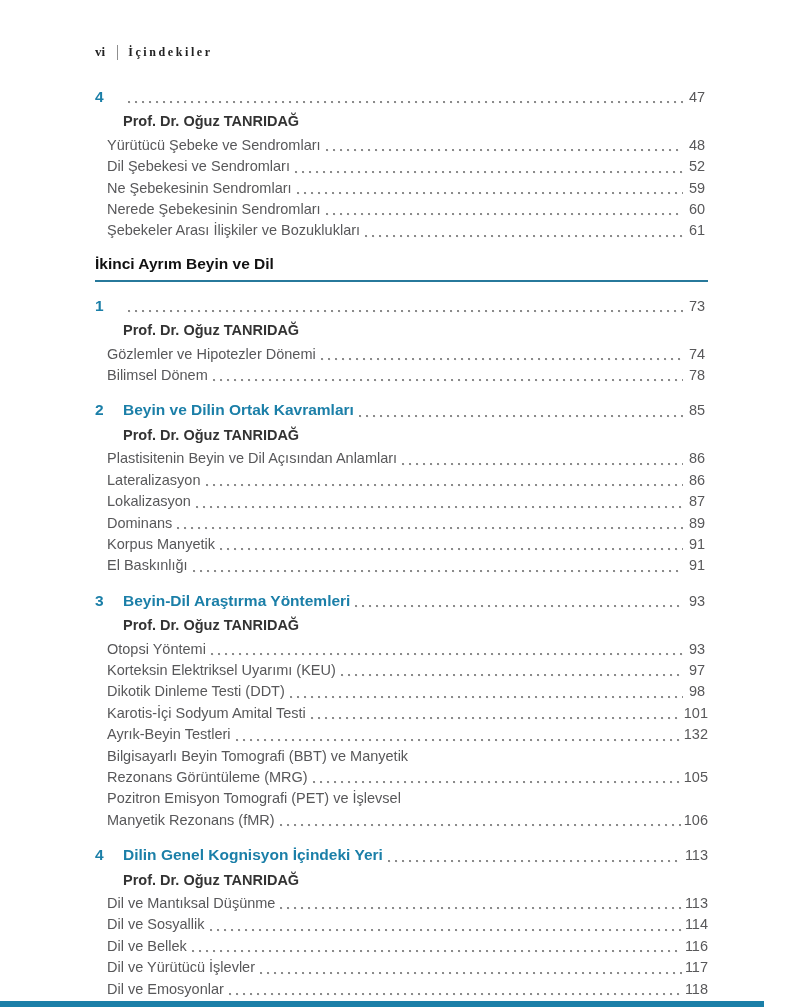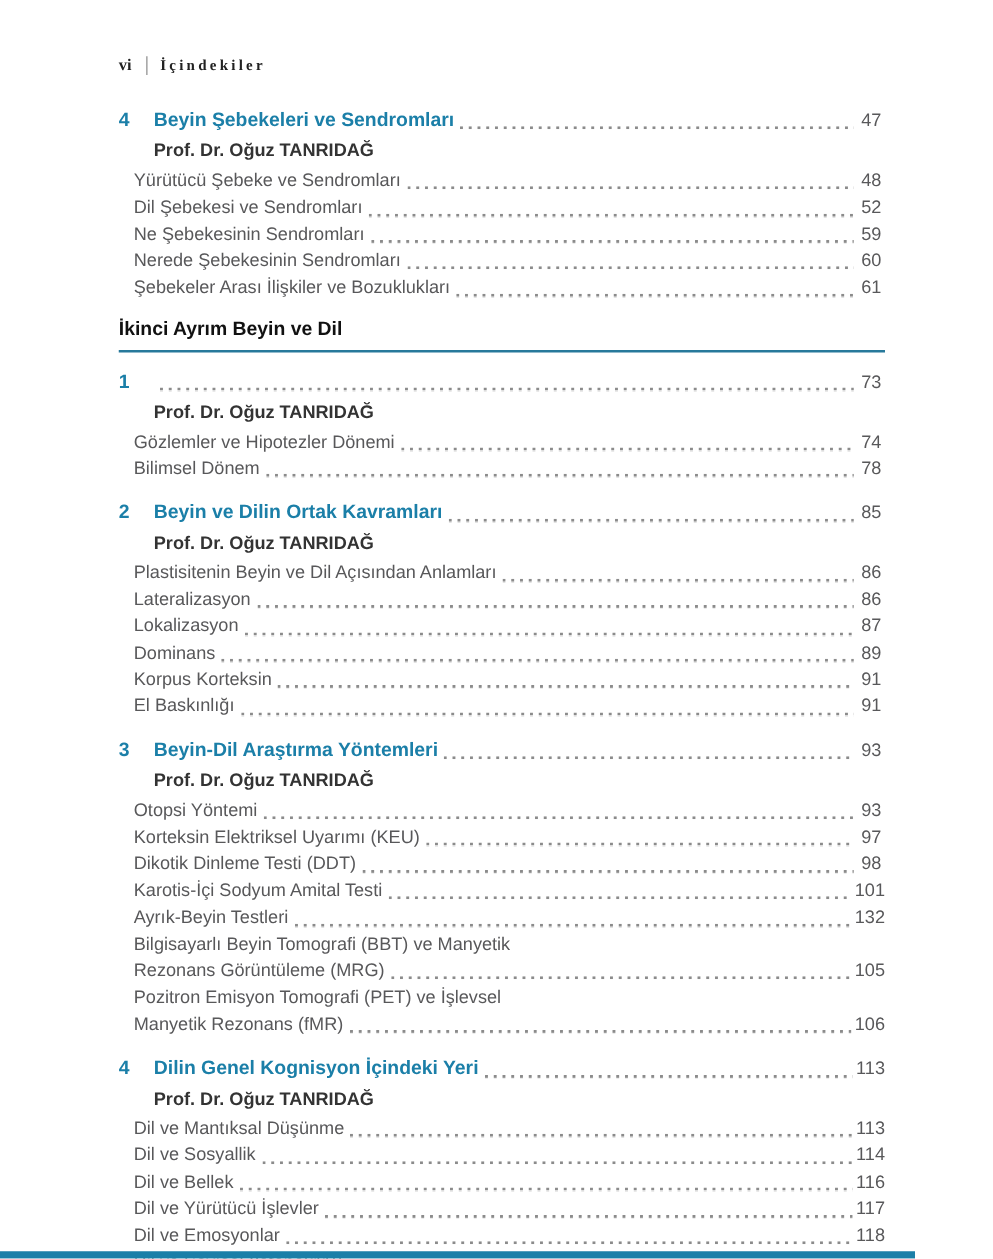--- a/index.html
+++ b/index.html
@@ -11,20 +11,21 @@
     --rule:#27799b;
     --head:#222222;
   }
   html,body{margin:0;padding:0;background:#ffffff;}
   .page{
     position:relative;
     width:732px;height:1007px;
     background:#ffffff;
     overflow:hidden;
     font-family:"Liberation Sans",sans-serif;
+    padding-left:32px;
   }
   
   .running-head{
     position:absolute;left:95px;top:44px;
     display:flex;align-items:center;
     font-family:"Liberation Serif",serif;
     color:var(--head);
   }
   .running-head .folio{font-weight:bold;font-size:13px;}
   .running-head .vdiv{width:1px;height:15px;background:#8f8f8f;margin:0 10px 0 12px;}
@@ -80,21 +81,20 @@
   <div class="running-head">
     <span class="folio">vi</span>
     <span class="vdiv"></span>
     <span class="rh-title">İçindekiler</span>
   </div>
 
   <div class="toc">
       <div class="chapter">
         <div class="row">
           <span class="chnum">4</span>
-          <span class="chtitle">Beyin Şebekeleri ve Sendromları</span>
           <span class="leader"></span>
           <span class="pagenum">47</span>
         </div>
         <div class="author">Prof. Dr. Oğuz TANRIDAĞ</div>
         <div class="entries">
           <div class="row">
             <span class="entry-label">Yürütücü Şebeke ve Sendromları</span>
             <span class="leader"></span>
             <span class="pagenum">48</span>
           </div>
@@ -164,21 +164,21 @@
             <span class="entry-label">Lokalizasyon</span>
             <span class="leader"></span>
             <span class="pagenum">87</span>
           </div>
           <div class="row">
             <span class="entry-label">Dominans</span>
             <span class="leader"></span>
             <span class="pagenum">89</span>
           </div>
           <div class="row">
-            <span class="entry-label">Korpus Korteksin</span>
+            <span class="entry-label">Korpus Manyetik</span>
             <span class="leader"></span>
             <span class="pagenum">91</span>
           </div>
           <div class="row">
             <span class="entry-label">El Baskınlığı</span>
             <span class="leader"></span>
             <span class="pagenum">91</span>
           </div>
         </div>
       </div>

